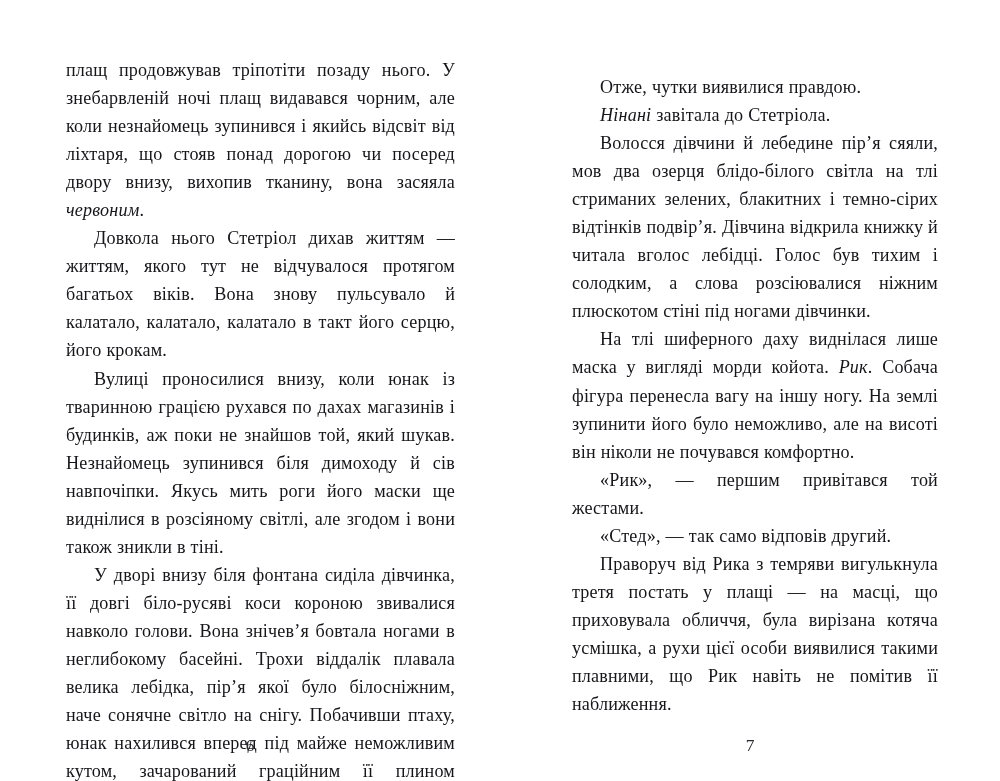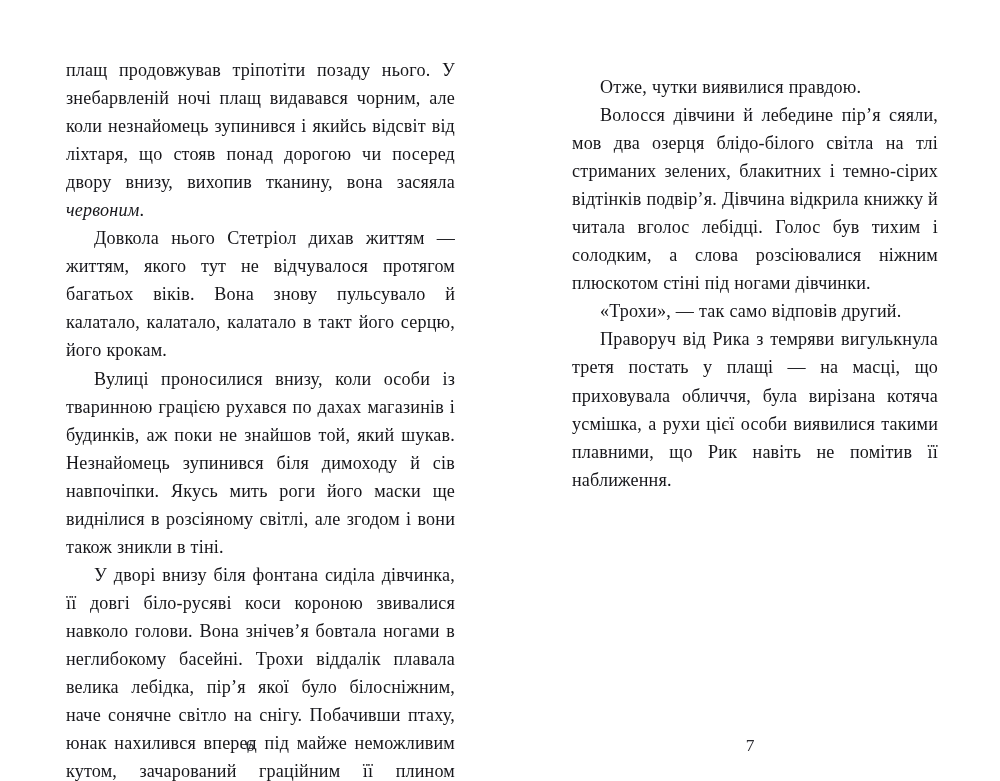--- a/index.html
+++ b/index.html
@@ -73,29 +73,32 @@
 </style>
 </head>
 <body>
 
 <div class="spread">
 
   <div class="page page-left">
     <div class="textblock">
         <p class="para cont"><span>плащ продовжував тріпотіти позаду нього. У знебарвленій ночі плащ видавався чорним, але коли незнайомець зупинився і якийсь відсвіт від ліхтаря, що стояв понад дорогою чи посеред двору внизу, вихопив тканину, вона засяяла </span><em>червоним</em><span>.</span></p>
         <p class="para"><span>Довкола нього Стетріол дихав життям — життям, якого тут не відчувалося протягом багатьох віків. Вона знову пульсувало й калатало, калатало, калатало в такт його серцю, його крокам.</span></p>
-        <p class="para"><span>Вулиці проносилися внизу, коли особи із тваринною грацією рухався по дахах магазинів і будинків, аж поки не знайшов той, який шукав. Незнайомець зупинився біля димоходу й сів навпочіпки. Якусь мить роги його маски ще виднілися в розсіяному світлі, але згодом і вони також зникли в тіні.</span></p>
+        <p class="para"><span>Вулиці проносилися внизу, коли юнак із тваринною грацією рухався по дахах магазинів і будинків, аж поки не знайшов той, який шукав. Незнайомець зупинився біля димоходу й сів навпочіпки. Якусь мить роги його маски ще виднілися в розсіяному світлі, але згодом і вони також зникли в тіні.</span></p>
         <p class="para"><span>У дворі внизу біля фонтана сиділа дівчинка, її довгі біло-русяві коси короною звивалися навколо голови. Вона знічев’я бовтала ногами в неглибокому басейні. Трохи віддалік плавала велика лебідка, пір’я якої було білосніжним, наче сонячне світло на снігу. Побачивши птаху, юнак нахилився вперед під майже неможливим кутом, зачарований граційним її плином поверхнею води. Очі його, сховані за рогатою маскою, — не з людською зіницею, а з поперечною, як у барана, — розширилися.</span></p>
       </div>
     <div class="folio">6</div>
   </div>
 
   <div class="page page-right">
     <div class="textblock">
         <p class="para"><span>Отже, чутки виявилися правдою.</span></p>
+        <p class="para"><em>Нінані</em><span> завітала до Стетріола.</span></p>
         <p class="para"><span>Волосся дівчини й лебедине пір’я сяяли, мов два озерця блідо-білого світла на тлі стриманих зелених, блакитних і темно-сірих відтінків подвір’я. Дівчина відкрила книжку й читала вголос лебідці. Голос був тихим і солодким, а слова розсіювалися ніжним плюскотом стіні під ногами дівчинки.</span></p>
-        <p class="para"><span>«Трохи», — так само відповів другий.</span></p>
+        <p class="para"><span>На тлі шиферного даху виднілася лише маска у вигляді морди койота. </span><em>Рик</em><span>. Собача фігура перенесла вагу на іншу ногу. На землі зупинити його було неможливо, але на висоті він ніколи не почувався комфортно.</span></p>
+        <p class="para"><span>«Рик», — першим привітався той жестами.</span></p>
+        <p class="para"><span>«Стед», — так само відповів другий.</span></p>
         <p class="para"><span>Праворуч від Рика з темряви вигулькнула третя постать у плащі — на масці, що приховувала обличчя, була вирізана котяча усмішка, а рухи цієї особи виявилися такими плавними, що Рик навіть не помітив її наближення.</span></p>
       </div>
     <div class="folio">7</div>
   </div>
 
 </div>
 
 </body></html>

